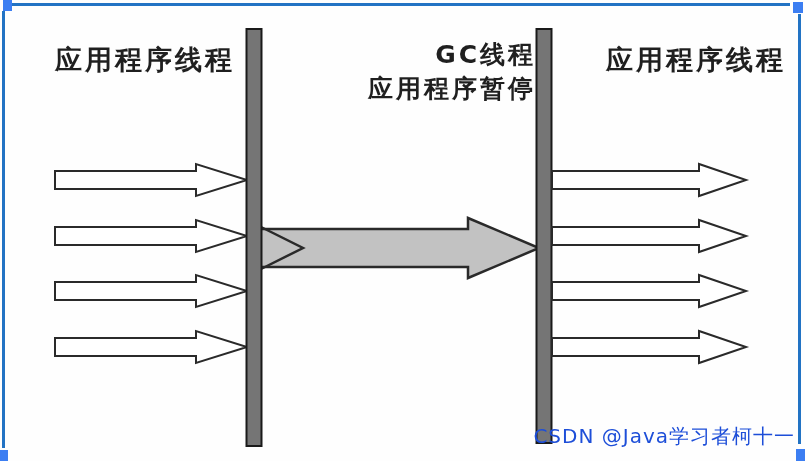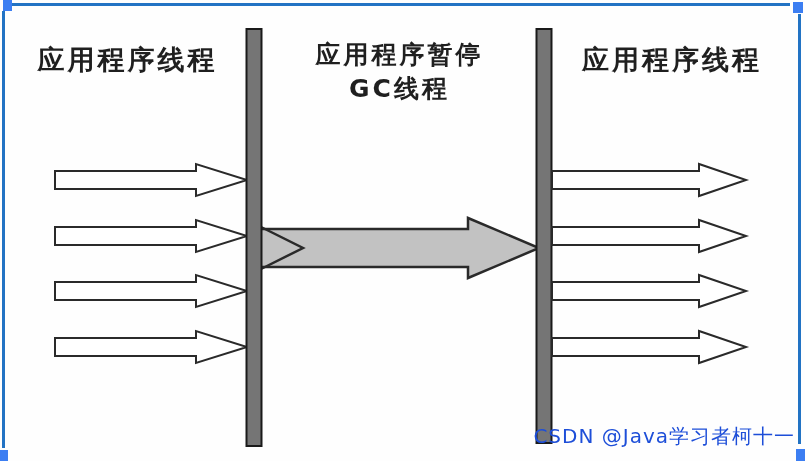--- a/index.html
+++ b/index.html
@@ -10,21 +10,21 @@
     background: #fefefe;
     overflow: hidden;
     font-family: "DejaVu Sans", "Liberation Sans", sans-serif;
   }
   .diagram-svg { position: absolute; left: 0; top: 0; width: 805px; height: 461px; }
 
   .label {
     position: absolute;
     color: #1f1f1f;
     font-weight: bold;
-    text-align: center;
+    text-align: right;
     letter-spacing: 3px;
     white-space: nowrap;
   }
   .label-left  { left: 20px;  top: 42px; width: 215px; font-size: 27px; }
   .label-right { left: 558px; top: 42px; width: 228px; font-size: 27px; }
   .label-mid   { left: 263px; top: 38px; width: 273px; font-size: 25px; line-height: 34px; }
   .label-mid .line { display: block; }
 
   .watermark {
     position: absolute;
@@ -76,22 +76,22 @@
       <polygon class="thread-arrow" points="552,171 699,171 699,164 746,180 699,196 699,189 552,189"></polygon>
       <polygon class="thread-arrow" points="552,227 699,227 699,220 746,236 699,252 699,245 552,245"></polygon>
       <polygon class="thread-arrow" points="552,282 699,282 699,275 746,291 699,307 699,300 552,300"></polygon>
       <polygon class="thread-arrow" points="552,338 699,338 699,331 746,347 699,363 699,356 552,356"></polygon>
     </g>
   </svg>
 
   <div class="label label-left">应用程序线程</div>
 
   <div class="label label-mid">
+    <span class="line">GC线程</span>
     <span class="line">应用程序暂停</span>
-    <span class="line">GC线程</span>
   </div>
 
   <div class="label label-right">应用程序线程</div>
 
   <div class="watermark">CSDN @Java学习者柯十一</div>
 
   <div class="sel-line sel-top"></div>
   <div class="sel-line sel-left"></div>
   <div class="sel-line sel-right"></div>
   <div class="sel-handle h-tl"></div>

